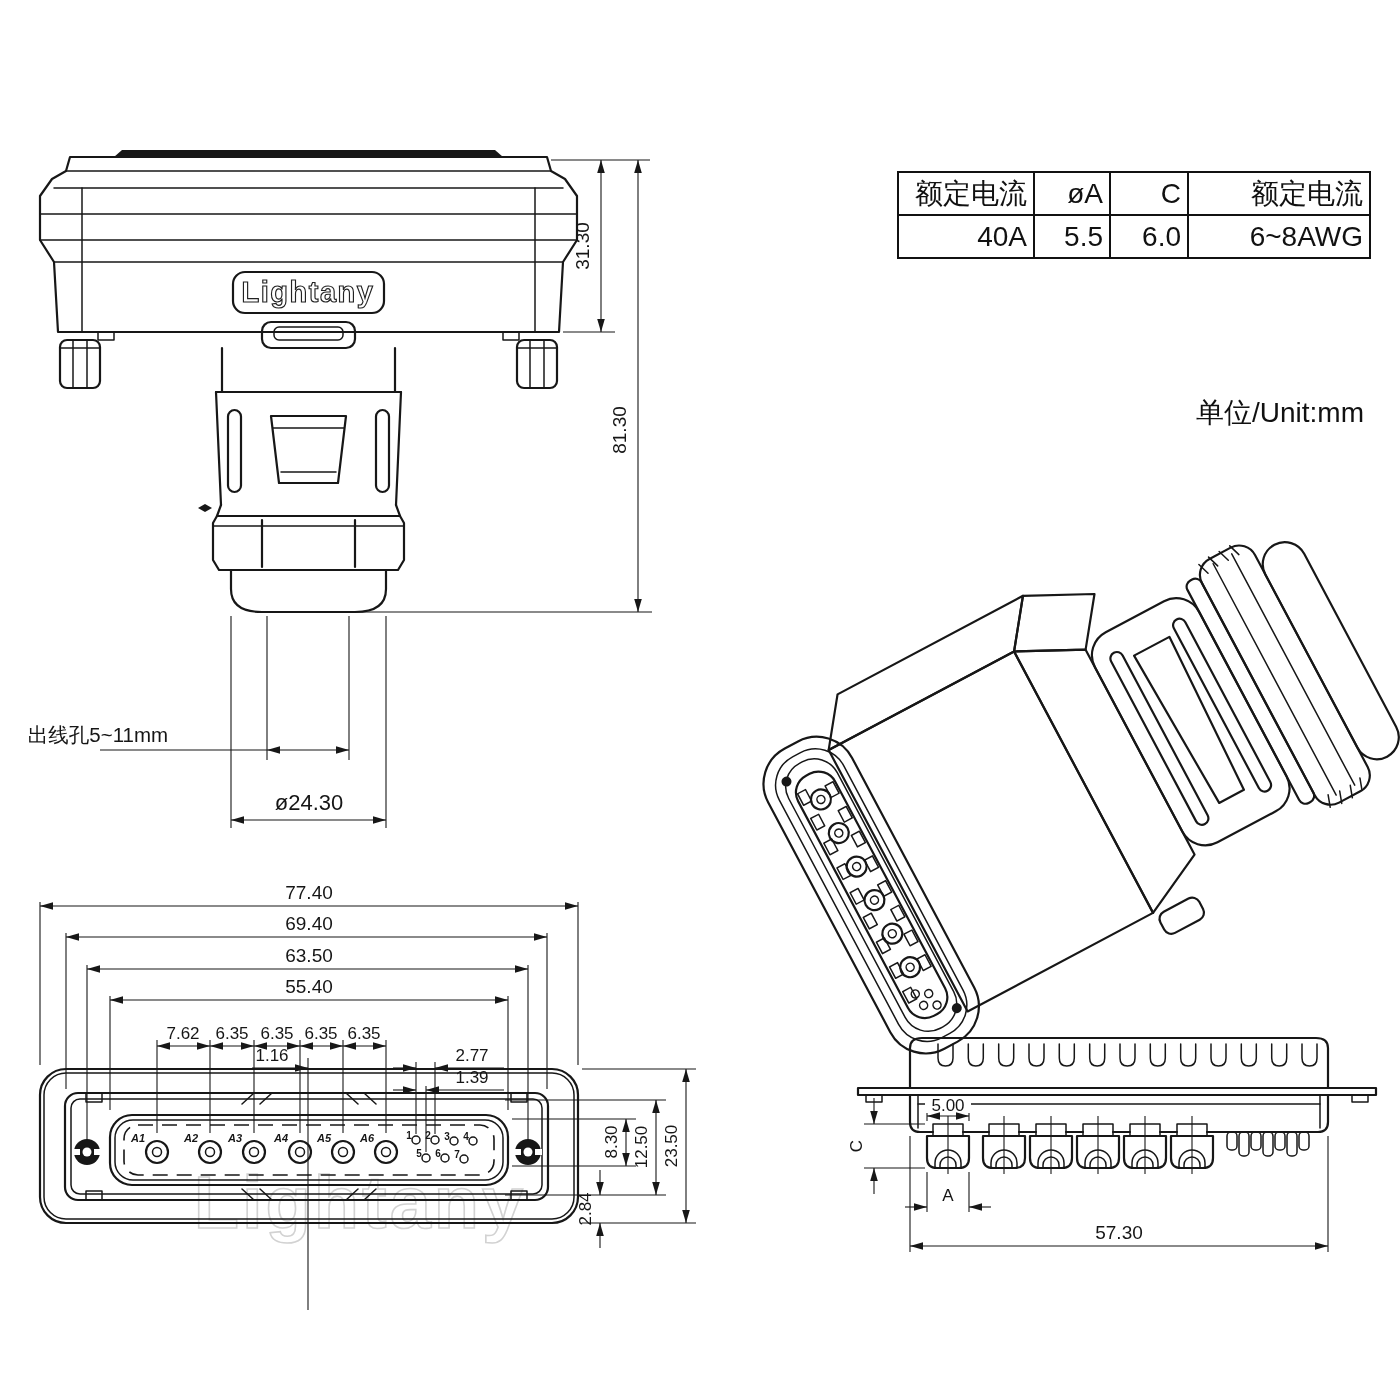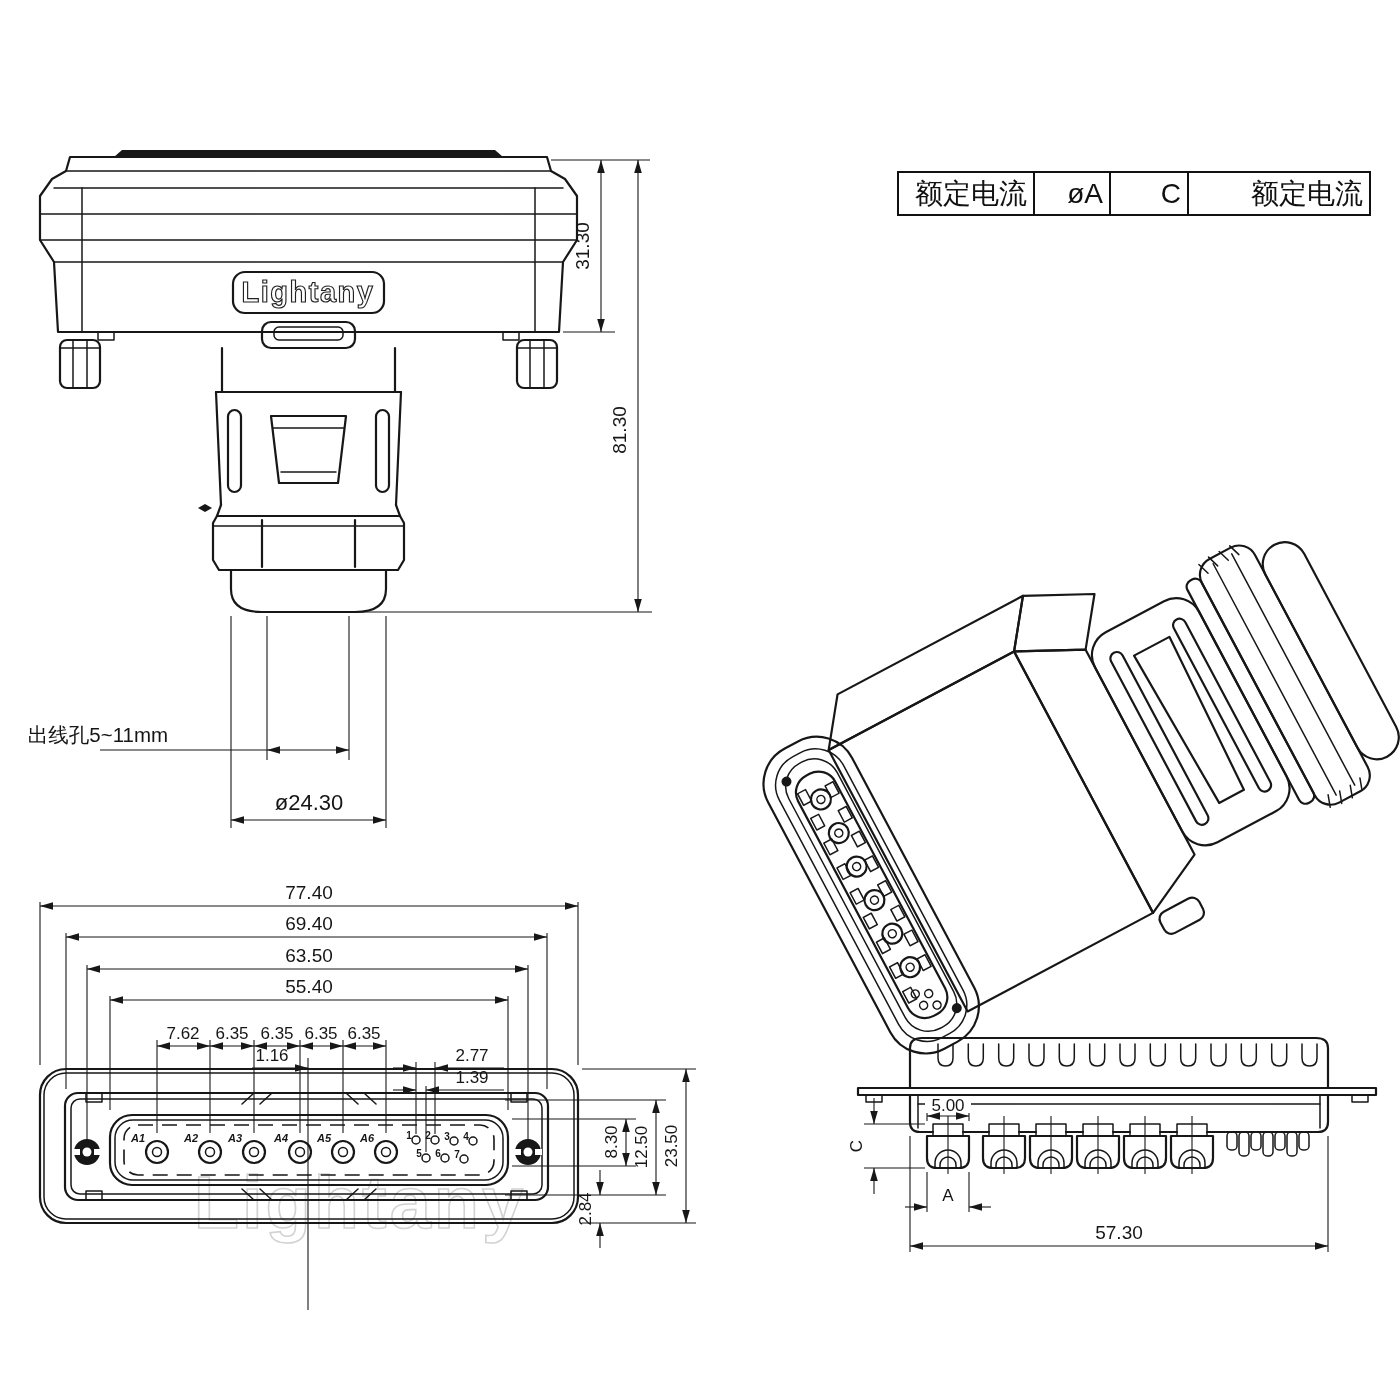--- a/index.html
+++ b/index.html
@@ -106,22 +106,29 @@
   </svg>
 
   <table id="spec-table">
     <tbody>
         <tr>
       <th class="c0">额定电流</th>
       <th class="c1">øA</th>
       <th class="c2">C</th>
       <th class="c3">额定电流</th>
     </tr>
+    <tr>
+      <td>40A</td>
+      <td>5.5</td>
+      <td>6.0</td>
+      <td>6~8AWG</td>
+    </tr>
   </tbody>
     </table>
+  <div id="unit-note">单位/Unit:mm</div>
 
   <svg style="left:720px;top:510px" width="680" height="490" viewBox="720 510 680 490">
     <g transform="rotate(-28 1050 800)">
       <g>
         <rect class="o" x="800" y="630" width="95" height="340" rx="40"></rect>
         <rect class="o2" x="811" y="641" width="73" height="318" rx="32"></rect>
         <rect class="o2" x="820" y="650" width="55" height="300" rx="26"></rect>
         <rect class="o" x="827" y="664" width="42" height="272" rx="19"></rect>
         <circle class="blk" cx="826" cy="660" r="5"></circle>
         <circle class="blk" cx="870" cy="940" r="5"></circle>

